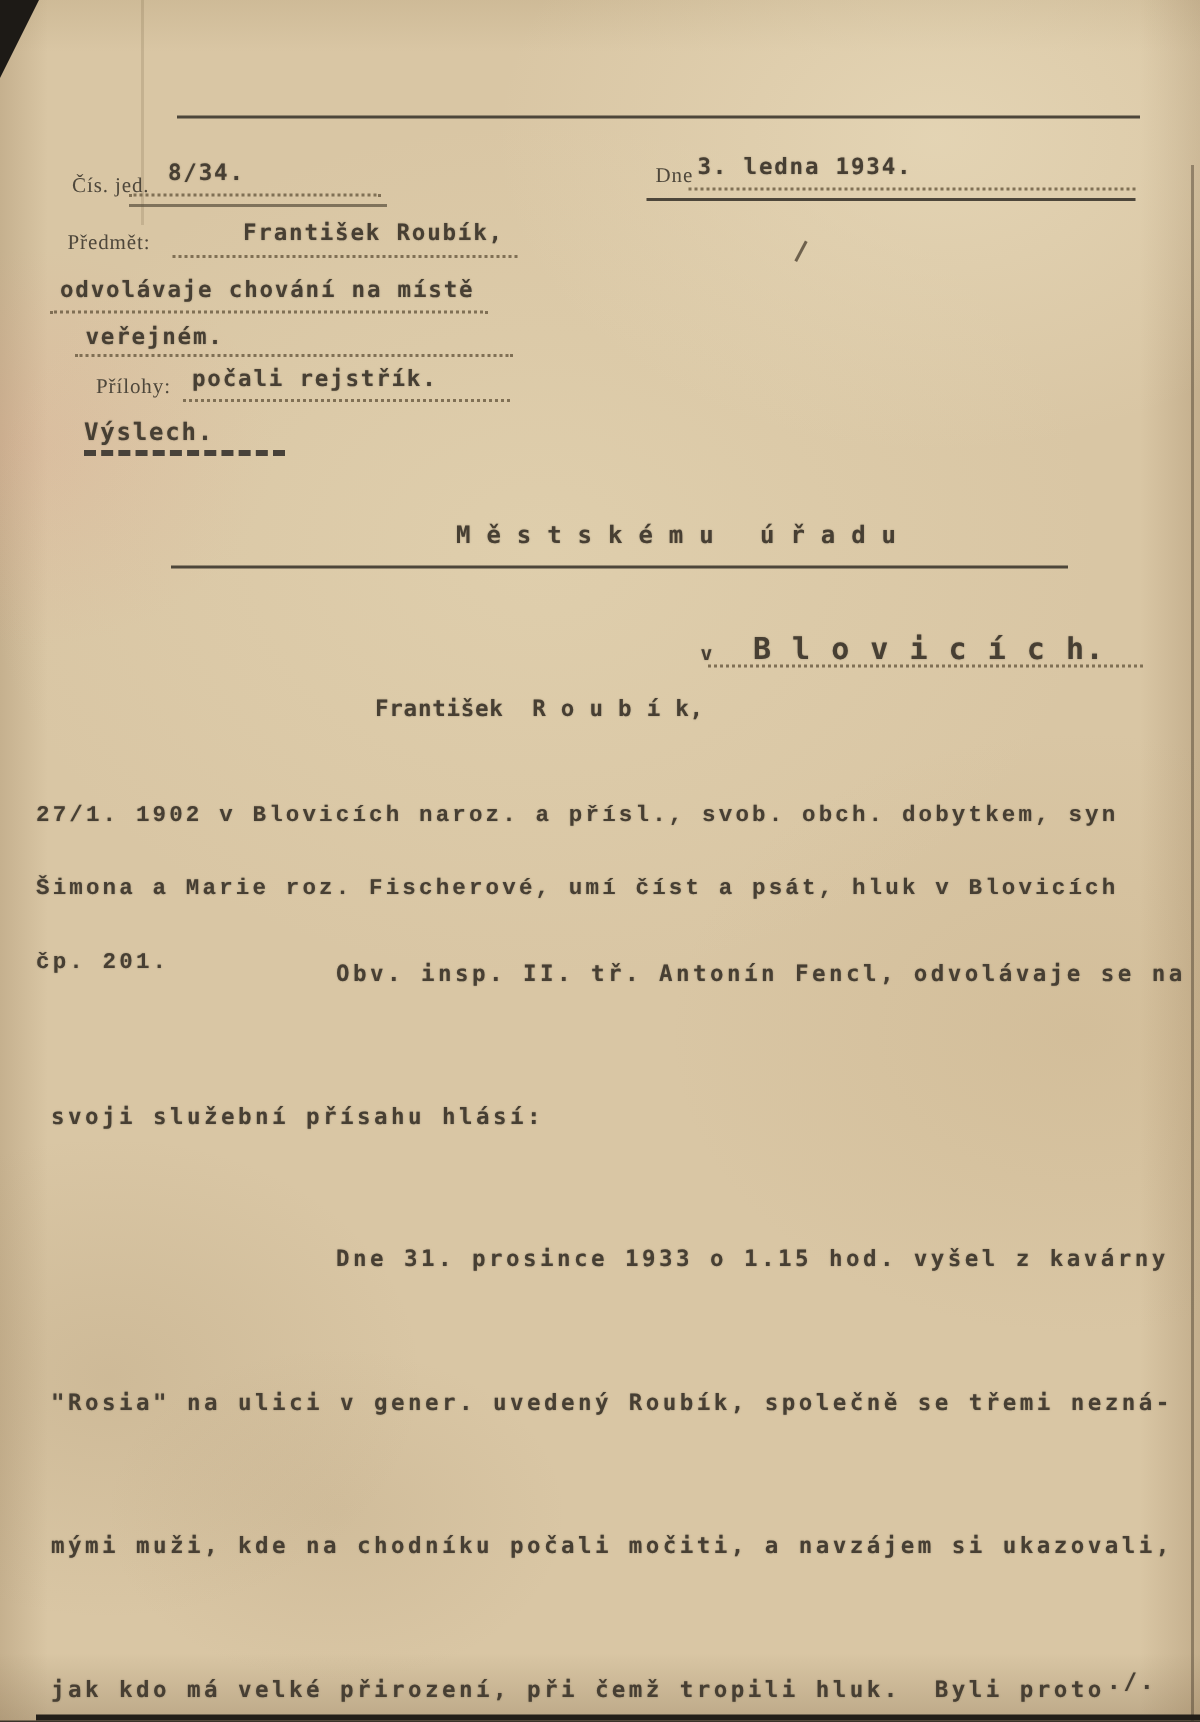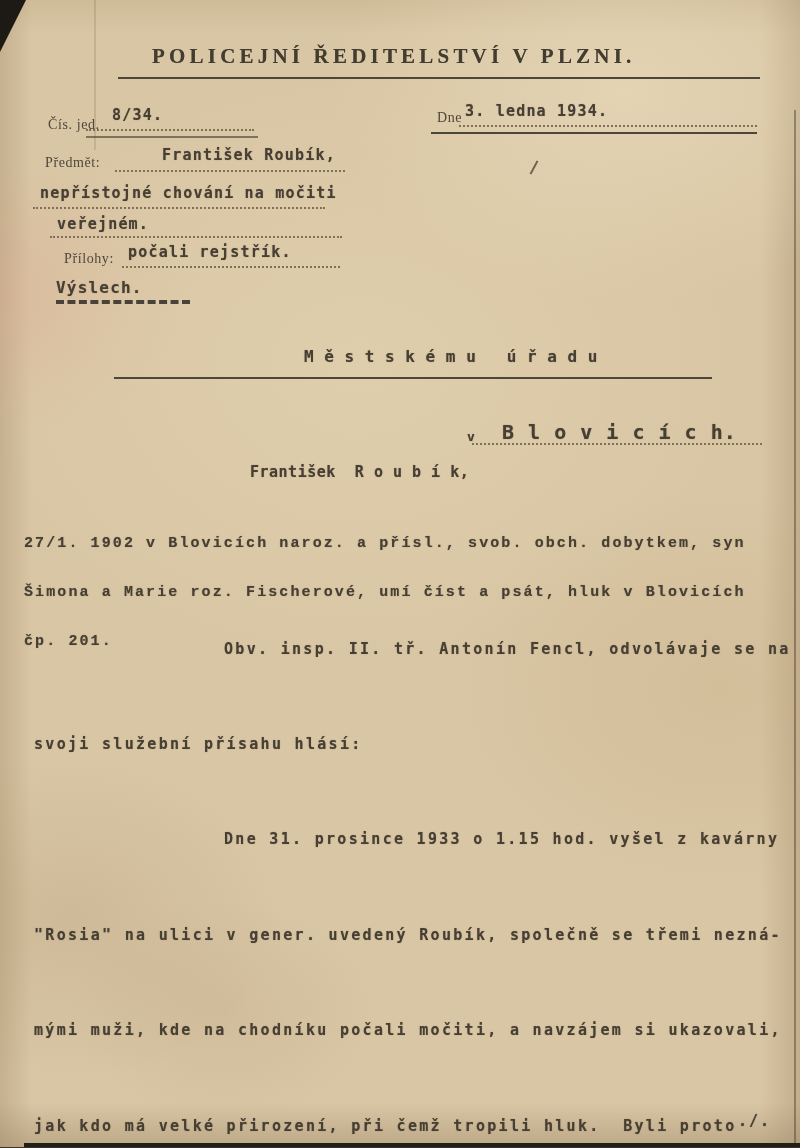--- a/index.html
+++ b/index.html
@@ -61,38 +61,37 @@
 
 <div class="page">
 
   <div class="abs corner-mark"></div>
   <div class="abs fold-line"></div>
   <div class="abs stray-mark"></div>
   <div class="abs right-edge"></div>
   <div class="abs bottom-bar"></div>
   <div class="abs bottom-hairline"></div>
 
-  <h1 class="abs title" style="left:152px; top:44px;">POLICEJNÍ ŘEDITELSTVÍ V PLZNI.</h1>
   <div class="abs rule" style="left:118px; top:77px; width:642px;"></div>
 
   <span class="abs serif-label" style="left:48px; top:117px;">Čís. jed.</span>
   <span class="abs mono meta-val" style="left:112px; top:106px;">8/34.</span>
   <div class="abs dotline" style="left:86px; top:129px; width:168px;"></div>
   <div class="abs" style="left:86px; top:136px; width:172px; height:2px; background:rgba(88,78,60,0.7);"></div>
 
   <span class="abs serif-label" style="left:437px; top:110px;">Dne</span>
   <span class="abs mono meta-val" style="left:465px; top:102px;">3. ledna 1934.</span>
   <div class="abs dotline" style="left:459px; top:125px; width:298px;"></div>
   <div class="abs rule" style="left:431px; top:132px; width:326px;"></div>
 
   <span class="abs serif-label" style="left:45px; top:155px;">Předmět:</span>
   <span class="abs mono meta-val" style="left:130px; top:146px;margin-left:32px;">František Roubík,</span>
   <div class="abs dotline" style="left:115px; top:170px; width:230px;"></div>
 
-  <span class="abs mono meta-val" style="left:40px; top:184px;">nepřístojné chování na močiti</span>
+  <span class="abs mono meta-val" style="left:40px; top:184px;">odvolávaje chování na místě</span>
   <div class="abs dotline" style="left:33px; top:207px; width:292px;"></div>
 
   <span class="abs mono meta-val" style="left:57px; top:215px;">veřejném.</span>
   <div class="abs dotline" style="left:50px; top:236px; width:292px;"></div>
 
   <span class="abs serif-label" style="left:32px; top:251px;margin-left:32px;">Přílohy:</span>
   <span class="abs mono meta-val" style="left:128px; top:243px;">počali rejstřík.</span>
   <div class="abs dotline" style="left:122px; top:266px; width:218px;"></div>
 
   <span class="abs mono meta-val" style="left:56px; top:278px; font-size:16px;">Výslech.</span>

